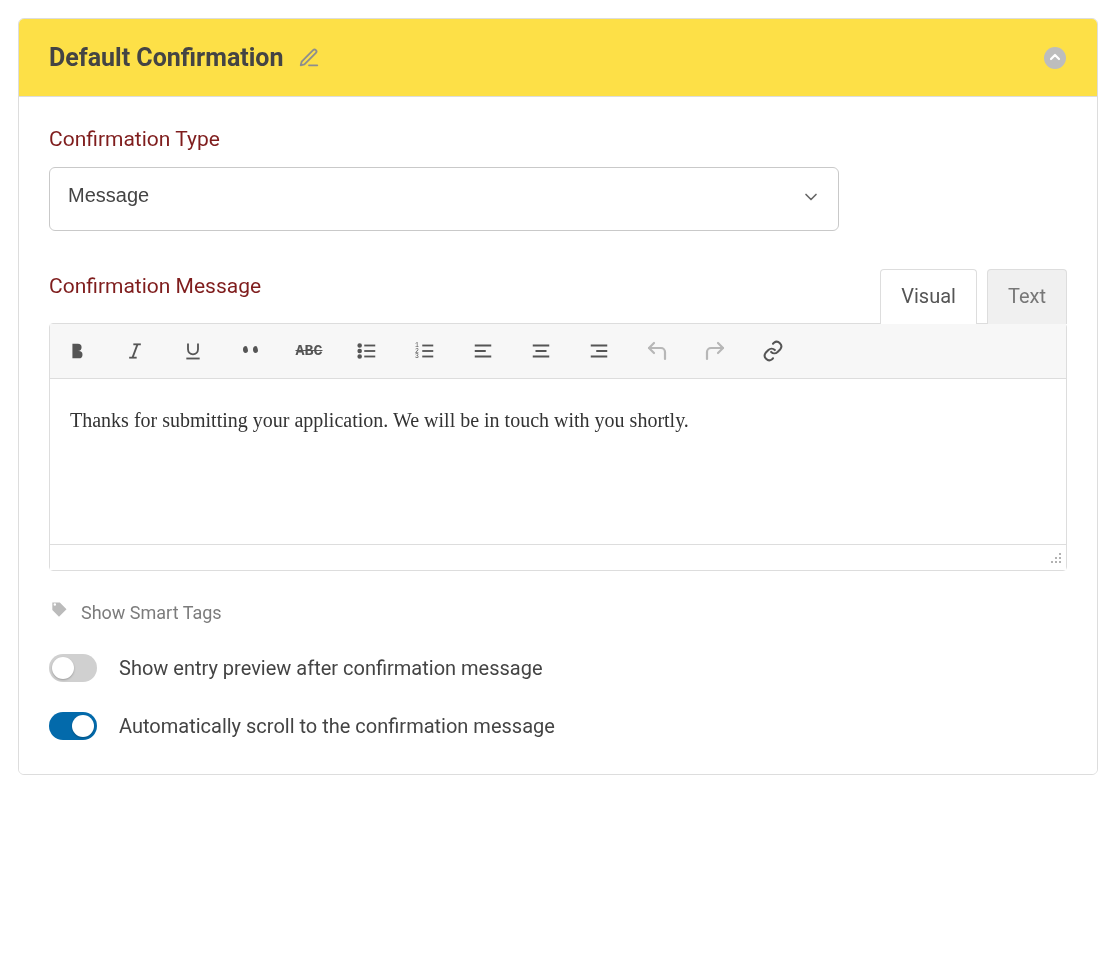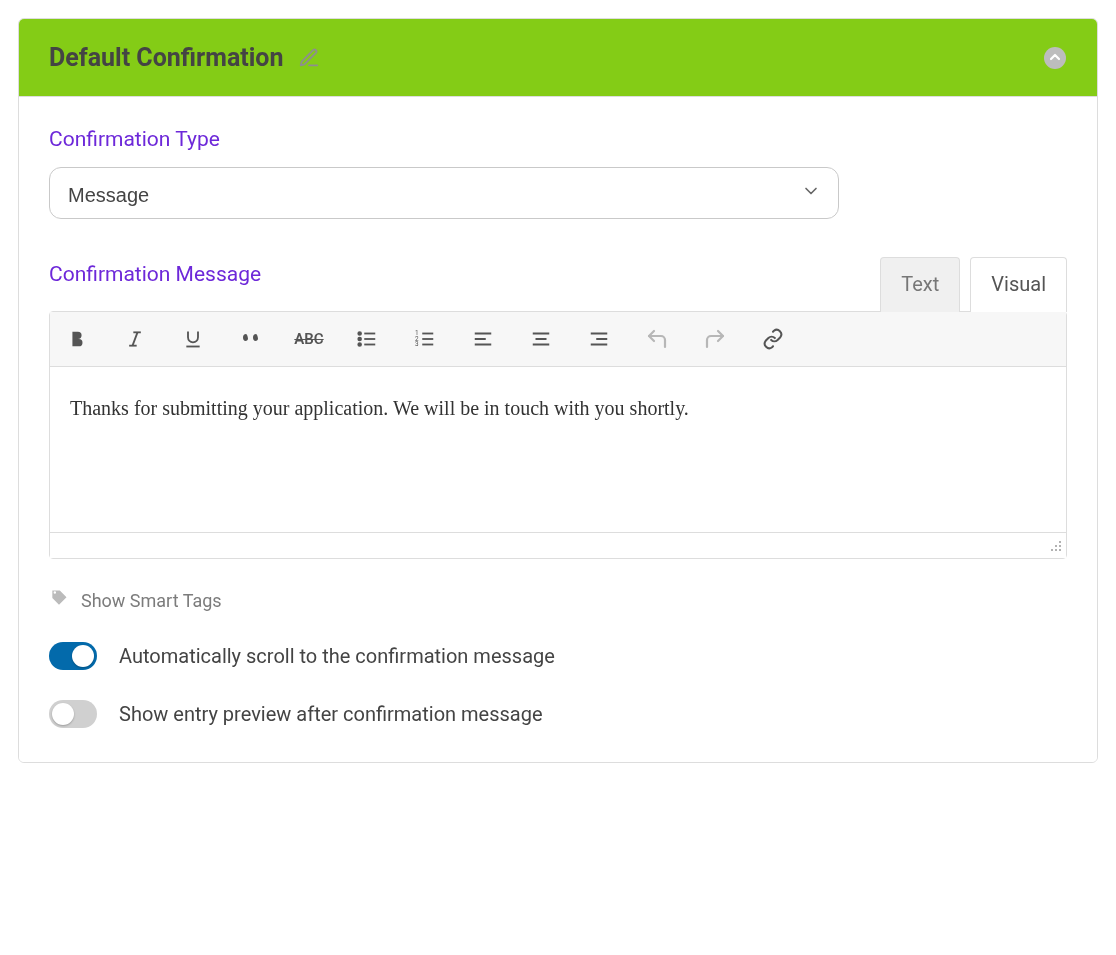--- a/index.html
+++ b/index.html
@@ -9,54 +9,54 @@
     padding: 18px;
     color: #444;
   }
   .panel {
     border: 1px solid #ddd;
     border-radius: 6px;
     overflow: hidden;
     max-width: 1080px;
   }
   .panel-header {
-    background: #84cc16;
+    background: #fde047;
     border-bottom: 1px solid #ddd;
     padding: 24px 30px;
     display: flex;
     align-items: center;
     justify-content: space-between;
   }
   .panel-header-left { display:flex; align-items:center; gap:14px; }
   .panel-title {
     font-size: 25px;
     font-weight: 700;
     color: #444;
   }
   .icon-btn { display:inline-flex; align-items:center; justify-content:center; cursor:pointer; }
   .icon-muted { color:#8e8e8e; }
   .panel-body { padding: 30px 30px 34px 30px; background:#fff; }
   .field-label {
     font-size: 21px;
-    color: #6d28d9;
+    color: #7f1d1d;
     margin-bottom: 16px;
   }
   .select {
     width: 790px;
     max-width: 100%;
     position: relative;
     margin-bottom: 38px;
   }
   .select select {
     width: 100%;
-    padding: 16px 44px 12px 18px;
+    padding: 16px 44px 24px 18px;
     font-size: 20px;
     color: #444;
     border: 1px solid #c9c9c9;
-    border-radius: 12px;
+    border-radius: 6px;
     background: #fff;
     appearance: none;
     -webkit-appearance: none;
     cursor: pointer;
   }
   .select .chev {
     position: absolute;
     right: 18px;
     top: 50%;
     transform: translateY(-50%);
@@ -90,20 +90,21 @@
     border-radius: 4px;
     margin-top: -1px;
   }
   .toolbar {
     background:#f7f7f7;
     border-bottom:1px solid #ddd;
     padding: 12px 12px;
     display:flex;
     gap: 28px;
     align-items:center;
+    font-family:Liberation Mono, monospace;
   }
   .tb-btn {
     width: 30px; height:30px;
     display:inline-flex; align-items:center; justify-content:center;
     color:#555; cursor:pointer;
   }
   .tb-btn.muted { color:#b7b7b7; }
   .editor-content {
     min-height: 165px;
     padding: 26px 20px;
@@ -179,22 +180,22 @@
       <span class="chev">
         <svg width="20" height="20" viewBox="0 0 24 24" fill="none" stroke="currentColor" stroke-width="2" stroke-linecap="round" stroke-linejoin="round">
             <polyline points="6 9 12 15 18 9"></polyline>
           </svg>
       </span>
     </div>
 
     <div class="msg-header">
       <div class="field-label" style="margin-bottom:26px">Confirmation Message</div>
       <div class="editor-tabs">
+        <div class="ed-tab active">Visual</div>
         <div class="ed-tab inactive">Text</div>
-        <div class="ed-tab active">Visual</div>
       </div>
     </div>
 
     <div class="editor">
       <div class="toolbar">
         <span class="tb-btn">
             <svg width="22" height="22" viewBox="0 0 24 24" fill="currentColor">
               <path d="M7 4h6a4 4 0 0 1 0 8H7zM7 12h7a4 4 0 0 1 0 8H7z"></path>
             </svg>
           </span>
@@ -295,27 +296,27 @@
     <div class="smart-tags">
       <span>
         <svg width="20" height="20" viewBox="0 0 24 24" fill="currentColor">
             <path d="M21 11l-8-8H4v9l8 8 9-9zM7 7a1.5 1.5 0 1 1 0-3 1.5 1.5 0 0 1 0 3z" fill="#bbb"></path>
           </svg>
       </span>
       <span>Show Smart Tags</span>
     </div>
 
     <div class="toggle-row">
+      <div class="toggle off">
+          <div class="knob"></div>
+        </div>
+      <div class="toggle-label">Show entry preview after confirmation message</div>
+    </div>
+
+    <div class="toggle-row">
       <div class="toggle on">
           <div class="knob"></div>
         </div>
       <div class="toggle-label">Automatically scroll to the confirmation message</div>
     </div>
 
-    <div class="toggle-row">
-      <div class="toggle off">
-          <div class="knob"></div>
-        </div>
-      <div class="toggle-label">Show entry preview after confirmation message</div>
-    </div>
-
   </div>
 </div>
 
 </body></html>

